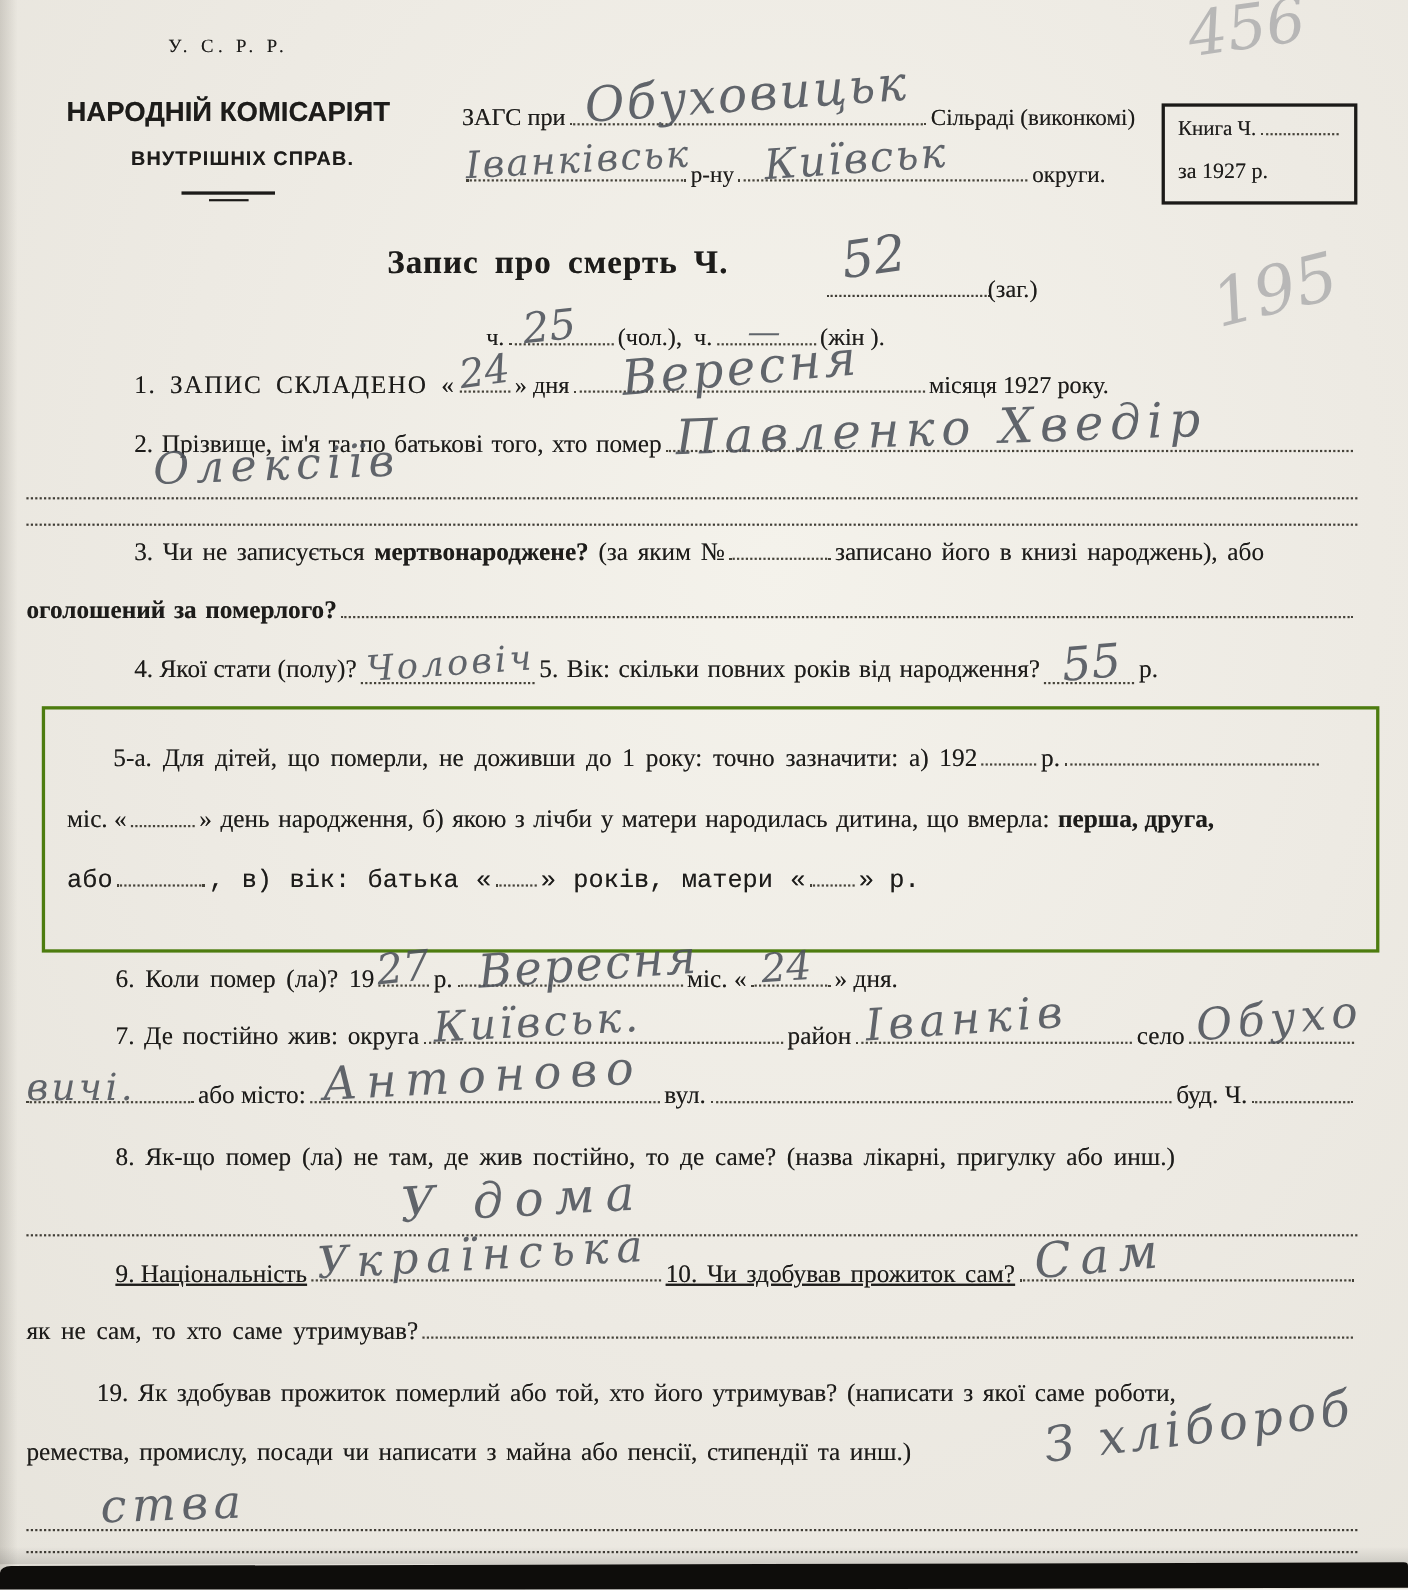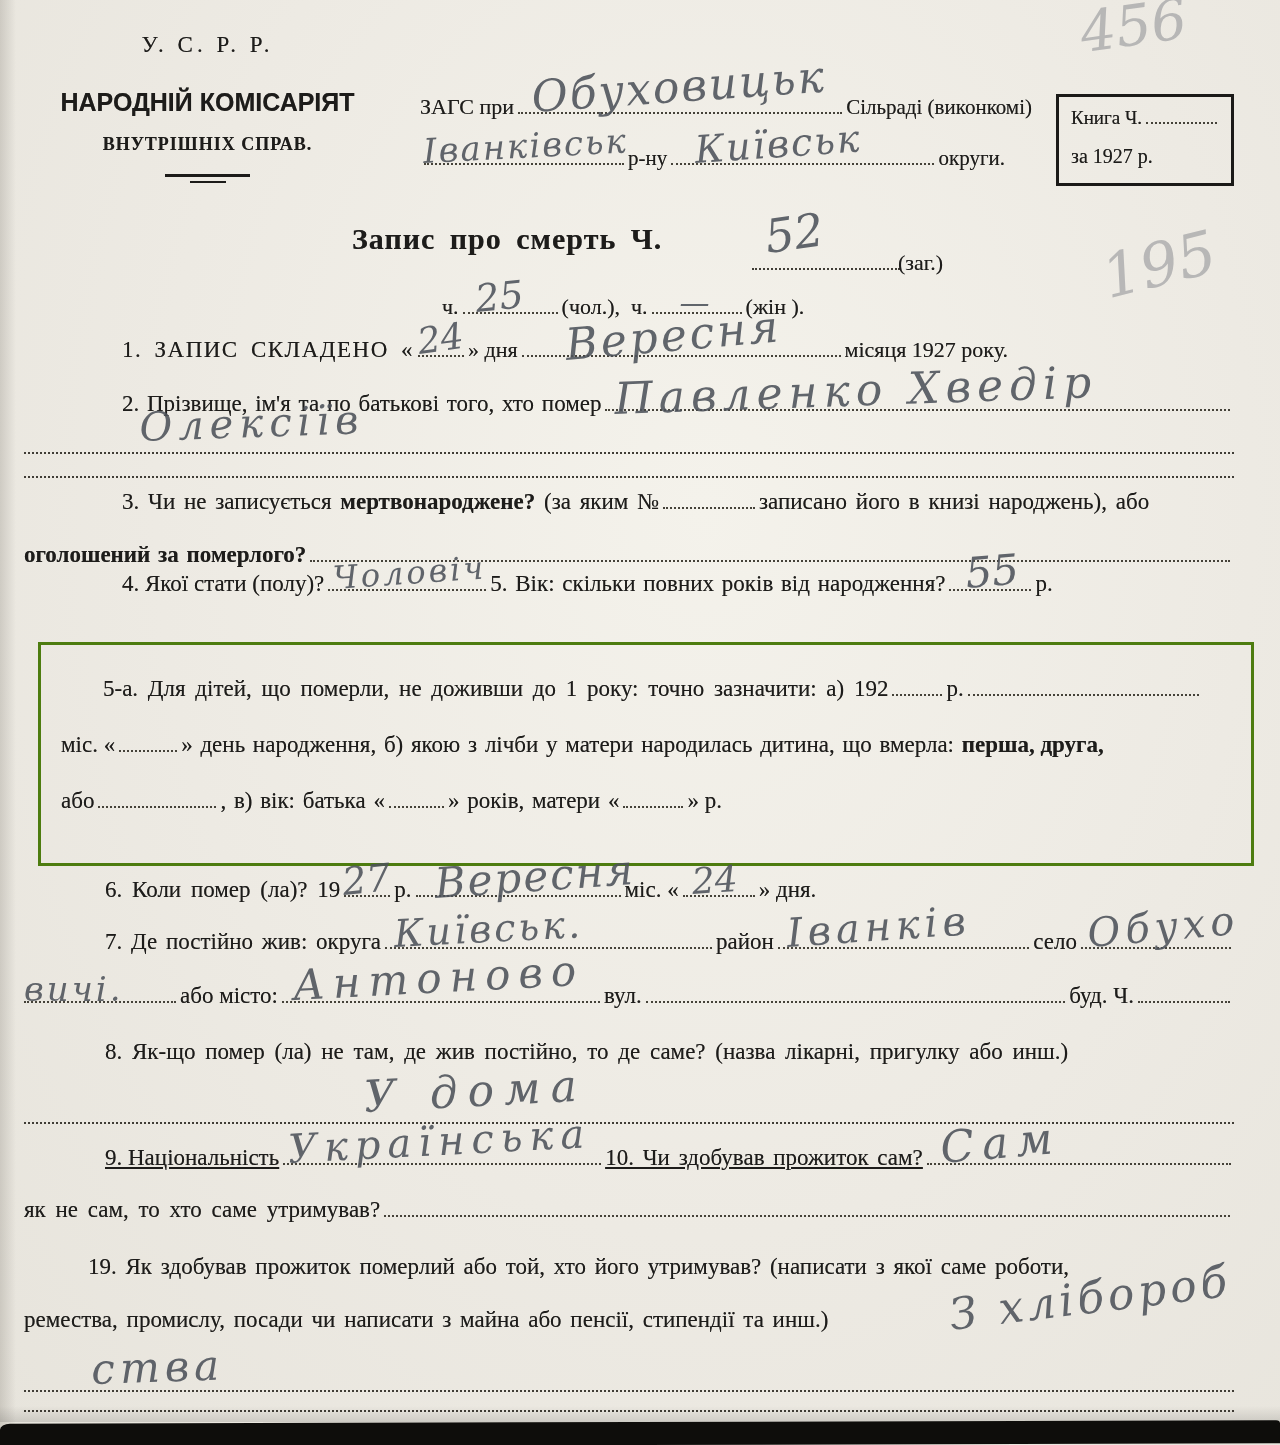--- a/index.html
+++ b/index.html
@@ -12,39 +12,39 @@
   .b{font-weight:bold;}
   .row{position:absolute;display:flex;align-items:baseline;line-height:1.2;}
   .slot{position:relative;display:inline-block;height:12px;border-bottom:2px dotted #454239;margin:0 4px;}
   .hw{font-family:"DejaVu Serif", serif;font-style:italic;color:#4d525a;line-height:.85;white-space:nowrap;transform-origin:left bottom;opacity:.88;}
   .slot .hw{position:absolute;bottom:-3px;}
   .hw-abs{position:absolute;font-family:"DejaVu Serif", serif;font-style:italic;color:#4d525a;line-height:.85;white-space:nowrap;transform-origin:left bottom;opacity:.88;}
   .pencil{position:absolute;font-family:"DejaVu Serif", serif;font-style:italic;color:#83858b;opacity:.5;white-space:nowrap;transform-origin:left bottom;}
   .hr-dotted{position:absolute;height:0;border-top:2px dotted #403d36;}
   .abs{position:absolute;}
   .sans{font-family:"Liberation Sans", sans-serif;}
-  .fs17{font-size:23px}.fs18{font-size:18px}.fs19{font-size:19px}.fs20{font-size:20px}
+  .fs17{font-size:17px}.fs18{font-size:18px}.fs19{font-size:19px}.fs20{font-size:20px}
   .fs21{font-size:21px}.fs22{font-size:22px}.fs23{font-size:23px}.fs25{font-size:25px}
   .ws2{word-spacing:2px}.ws3{word-spacing:3px}.ws4{word-spacing:4px}.ws5{word-spacing:5px}
   .center{text-align:center;}
   .bookbox{position:absolute;left:1056px;top:94px;width:178px;height:92px;border:3px solid #1b1a18;box-sizing:border-box;padding:10px 10px 0 12px;}
   .box5a{position:absolute;left:38px;top:642px;width:1216px;height:224px;border:3px solid #4d7c0f;box-sizing:border-box;}
   .edge-left{position:absolute;left:0;top:0;bottom:0;width:16px;background:linear-gradient(90deg, rgba(58,52,42,.16), rgba(0,0,0,0));}
   .scan-fade{position:absolute;left:0;right:0;top:1406px;height:16px;background:linear-gradient(rgba(0,0,0,0), rgba(0,0,0,.12));}
   .scan-band{position:absolute;left:0;right:0;top:1422px;height:23px;background:#0e0d0b;transform:skewY(-.15deg);border-radius:10px 4px 0 0/6px 3px 0 0;}
   .orn{position:absolute;background:#1c1b19;}
 </style>
 </head>
 <body>
 
 <div class="edge-left"></div>
 
 <div class="abs p fs17 center" style="left:140px;top:32px;width:135px;letter-spacing:4px;">У. С. Р. Р.</div>
 <div class="abs p fs25 center sans b" style="left:55px;top:88px;width:305px;">НАРОДНІЙ КОМІСАРІЯТ</div>
-<div class="abs p fs18 center sans b" style="left:55px;top:134px;width:305px;letter-spacing:1px;font-family:Liberation Serif, serif;">ВНУТРІШНІХ СПРАВ.</div>
+<div class="abs p fs18 center sans b" style="left:68px;top:134px;width:305px;letter-spacing:1px;">ВНУТРІШНІХ СПРАВ.</div>
 <div class="orn" style="left:165px;top:174px;width:85px;height:3px;"></div>
 <div class="orn" style="left:190px;top:181px;width:36px;height:2px;"></div>
 
 <div class="row" style="left:420px;top:94px;width:612px;">
   <span class="p fs22">ЗАГС при</span>
   <span class="slot" style="flex:1;">
     <span class="hw" style="left:15px;font-size:44px;letter-spacing:2px;transform:rotate(-4deg);">Обуховицьк</span>
   </span>
   <span class="p fs21">Сільраді (виконкомі)</span>
 </div>
@@ -114,21 +114,21 @@
   <span class="p fs23 b">мертвонароджене?</span>
   <span class="p fs23 ws3"> (за яким №</span>
   <span class="slot" style="width:92px;"></span>
   <span class="p fs23 ws3">записано його в книзі народжень), або</span>
 </div>
 <div class="row" style="left:24px;top:541px;width:1210px;">
   <span class="p fs23 b ws2">оголошений за померлого?</span>
   <span class="slot" style="flex:1;"></span>
 </div>
 
-<div class="row" style="left:122px;top:570px;width:1046px;">
+<div class="row" style="left:122px;top:594px;width:1046px;align-items:flex-end;">
   <span class="p fs23">4. Якої стати (полу)?</span>
   <span class="slot" style="width:158px;">
     <span class="hw" style="left:6px;font-size:32px;letter-spacing:3px;transform:rotate(-4deg);">Чоловіч</span>
   </span>
   <span class="p fs23 ws2">5. Вік: скільки повних років від народження?</span>
   <span class="slot" style="width:82px;">
     <span class="hw" style="left:18px;font-size:42px;transform:rotate(-5deg);">55</span>
   </span>
   <span class="p fs23">р.</span>
 </div>
@@ -139,21 +139,21 @@
     <span class="slot" style="width:50px;"></span>
     <span class="p fs23">р.</span>
     <span class="slot" style="flex:1;"></span>
   </div>
   <div class="row" style="left:20px;top:86px;width:1152px;">
     <span class="p fs23">міс. «</span>
     <span class="slot" style="width:58px;"></span>
     <span class="p fs23 ws2">» день народження, б) якою з лічби у матери народилась дитина, що вмерла: </span>
     <span class="p fs23 b">перша, друга,</span>
   </div>
-  <div class="row" style="left:20px;top:142px;width:775px;">
+  <div class="row" style="left:20px;top:142px;width:775px;font-family:Liberation Mono, monospace;">
     <span class="p fs23">або</span>
     <span class="slot" style="width:118px;"></span>
     <span class="p fs23 ws2">, в) вік: батька «</span>
     <span class="slot" style="width:55px;"></span>
     <span class="p fs23 ws2">» років, матери «</span>
     <span class="slot" style="width:60px;"></span>
     <span class="p fs23">» р.</span>
   </div>
 </div>
 

